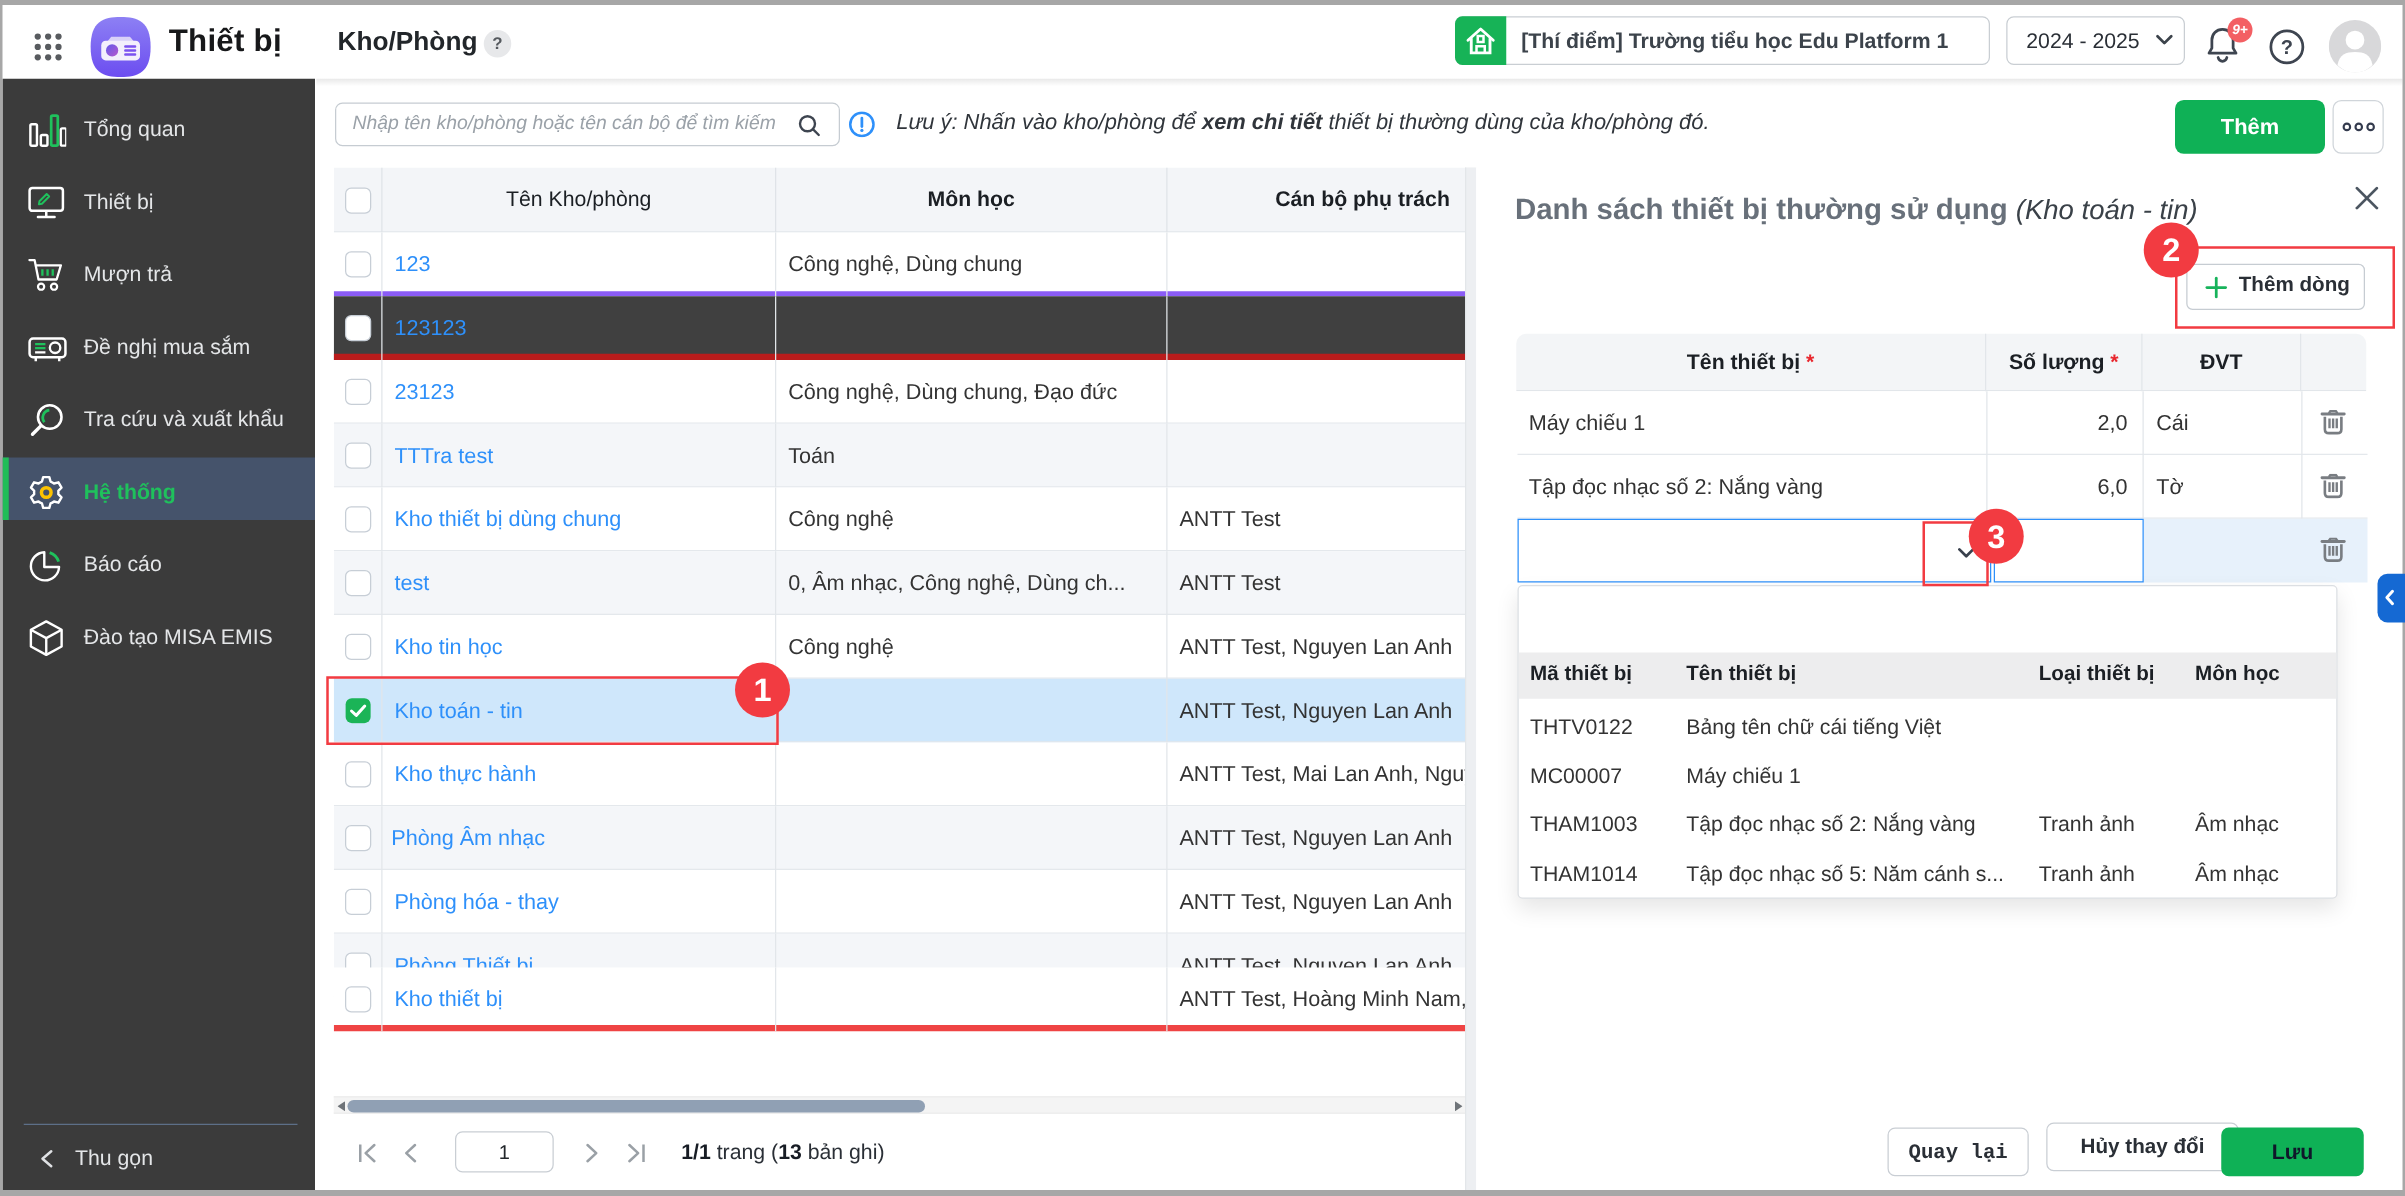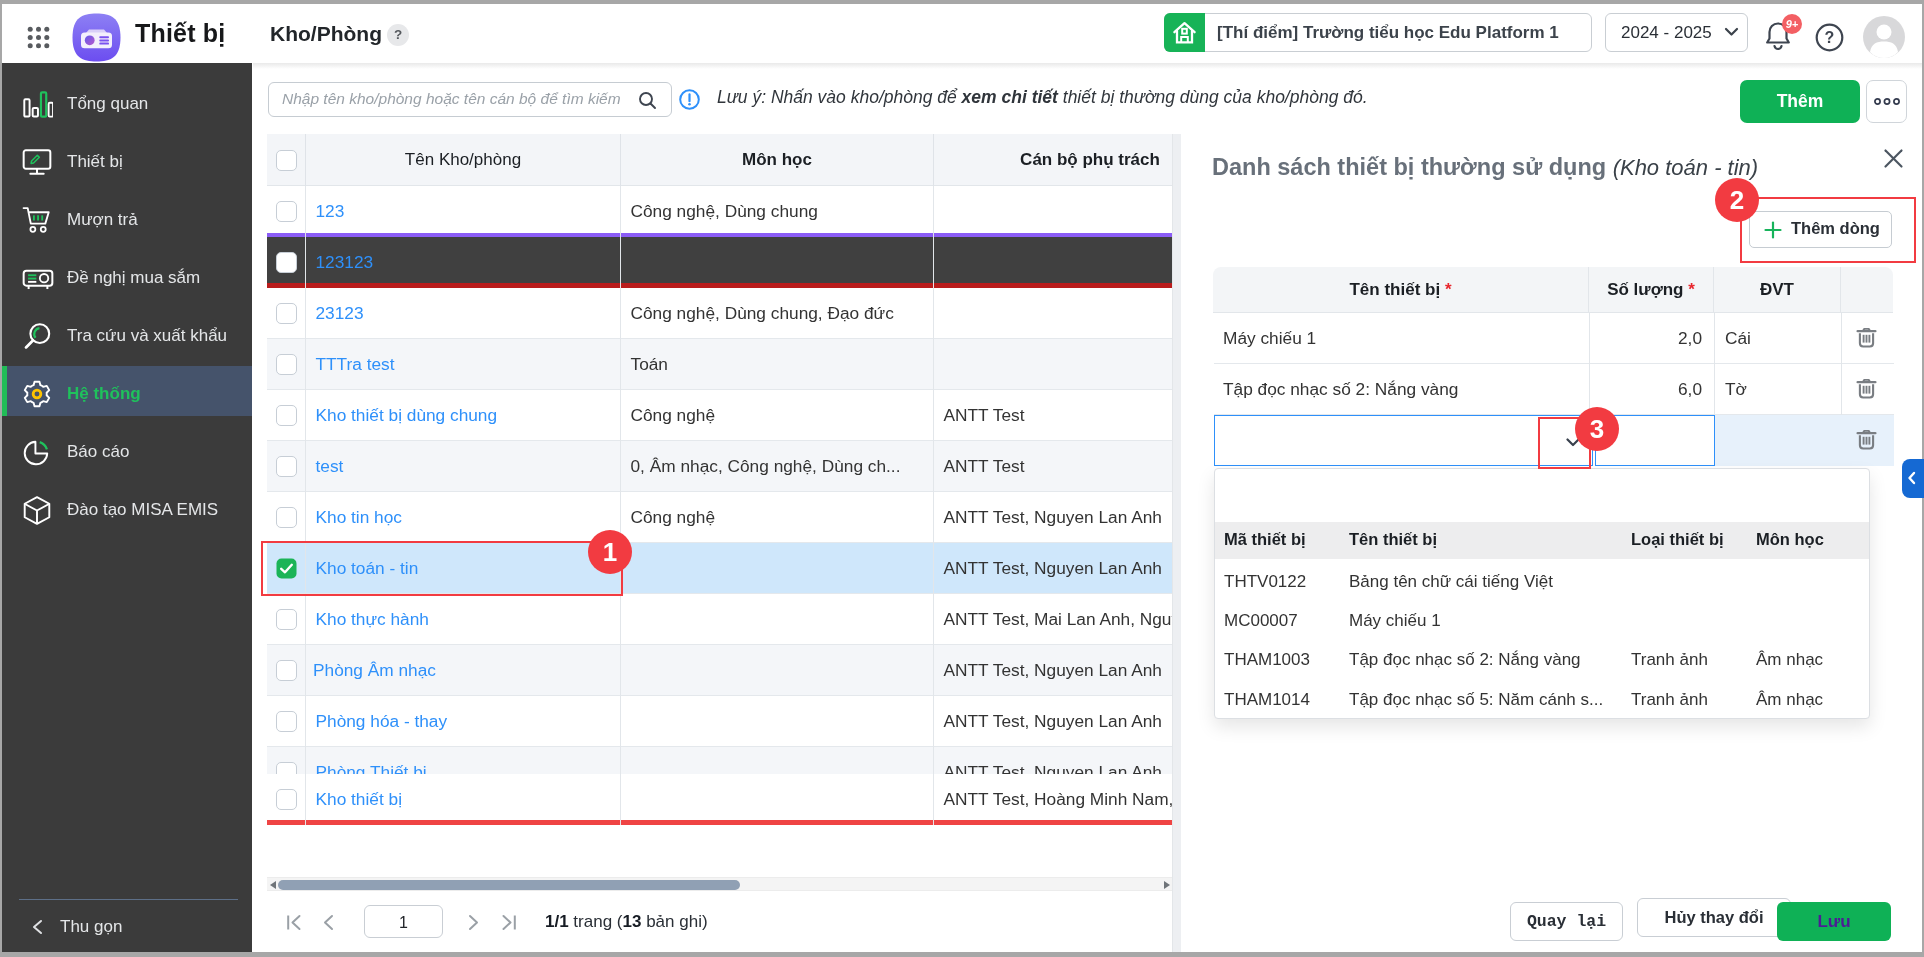--- a/index.html
+++ b/index.html
@@ -523,21 +523,21 @@
       <div class="abs" style="left:0;top:211px;width:654px;height:40px;font-size:17px;">
         <span class="abs" style="left:9px;top:10px;">THAM1014</span>
         <span class="abs" style="left:134px;top:10px;">Tập đọc nhạc số 5: Năm cánh s...</span>
         <span class="abs" style="left:416px;top:10px;">Tranh ảnh</span>
         <span class="abs" style="left:541px;top:10px;">Âm nhạc</span>
       </div>
     </div>
 
     <div class="btn abs" style="left:329px;top:768px;width:113px;height:39px;background:#fff;border:1px solid #c9ced4;border-radius:6px;font-size:16.5px;color:#2a2f36;font-family:Liberation Mono, monospace;">Quay lại</div>
     <div class="btn abs" style="left:456px;top:740px;width:154px;height:39px;background:#fff;border:1px solid #c9ced4;border-radius:6px;font-size:16.5px;color:#2a2f36;margin-top:24px;">Hủy thay đổi</div>
-    <div class="btn abs" style="left:596px;top:768px;width:114px;height:39px;background:#0fb156;border-radius:6px;font-size:17px;color:#4c1d95;">Lưu</div>
+    <div class="btn abs" style="left:596px;top:768px;width:114px;height:39px;background:#0fb156;border-radius:6px;font-size:17px;color:#0f172a;">Lưu</div>
   </div>
 
   <div class="abs" style="left:1902px;top:459px;width:22px;height:39px;background:#1569d3;border-radius:8px 0 0 8px;z-index:95;">
     <svg style="position:absolute;left:5px;top:12px;" width="9" height="14" viewBox="0 0 9 14">
       <polyline points="7,2 2.5,7 7,12" fill="none" stroke="#fff" stroke-width="2.4" stroke-linecap="round" stroke-linejoin="round"></polyline>
     </svg>
   </div>
 
   <div class="ann" style="left:261px;top:541px;width:362px;height:55px;"></div>
   <div class="anncircle" style="left:588px;top:530px;">1</div>

